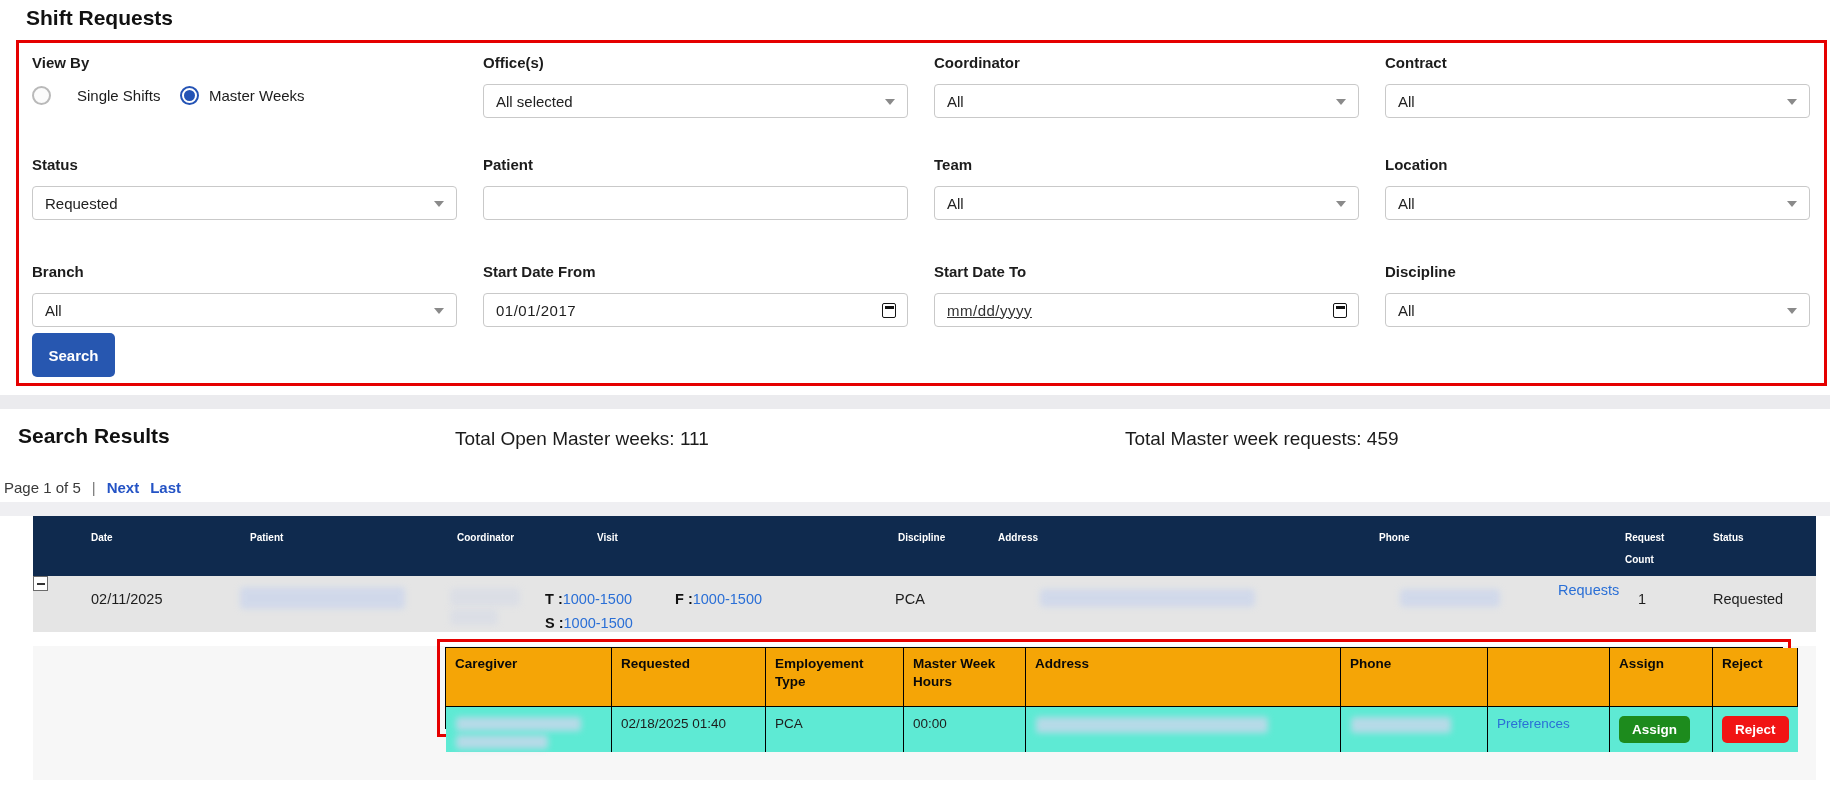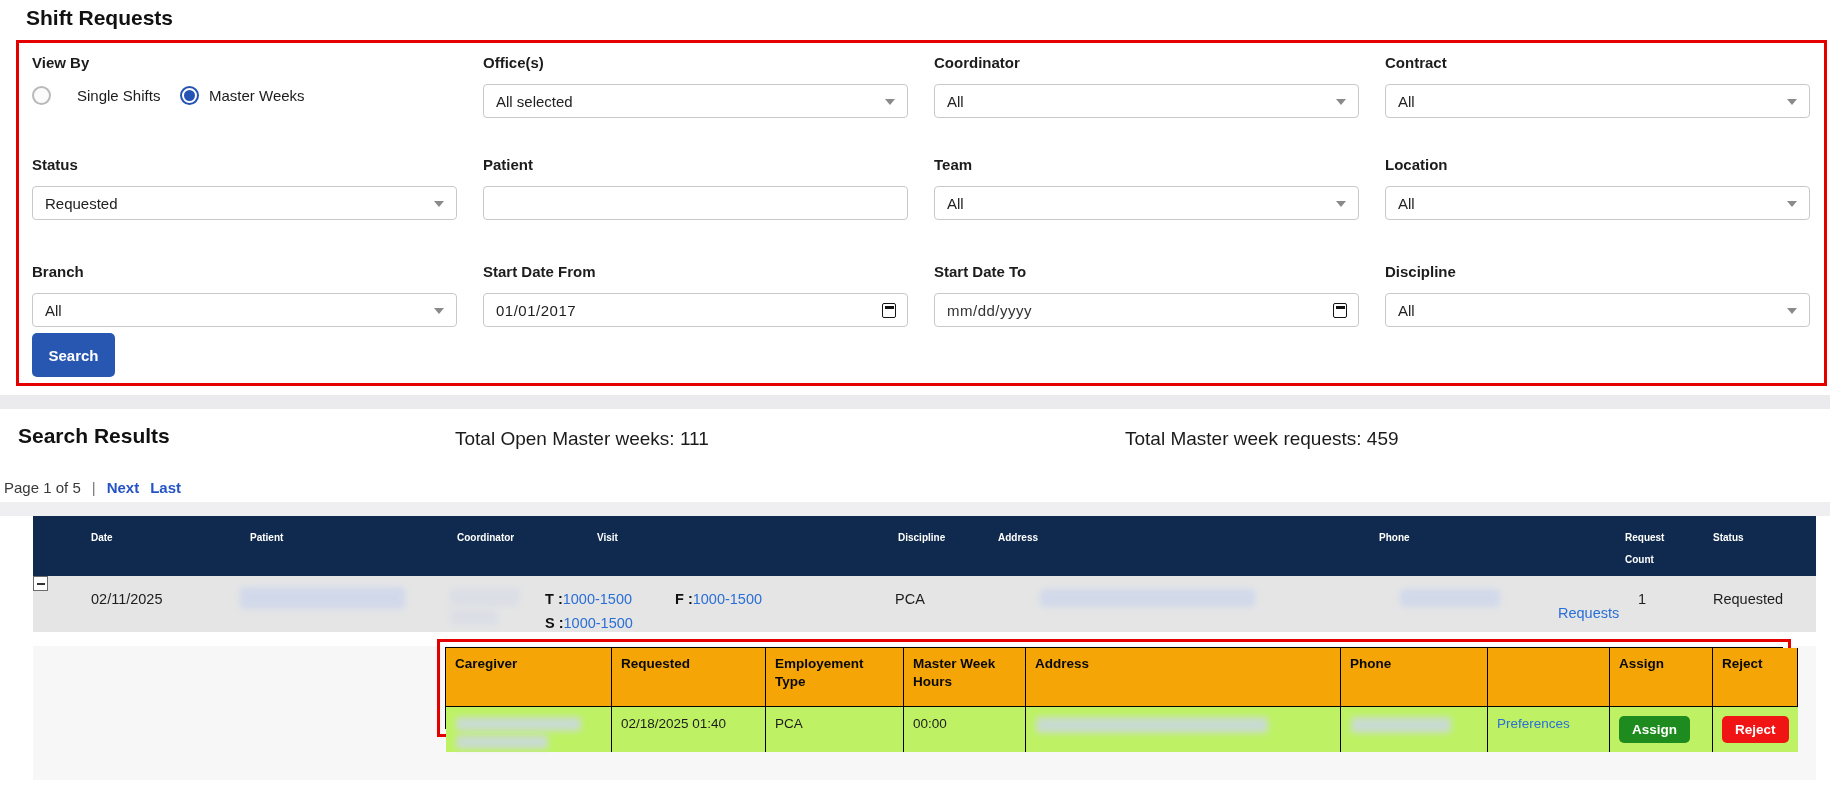--- a/index.html
+++ b/index.html
@@ -59,21 +59,21 @@
   .blur.gray { background:#d9dde6; }
 
   
   .childrow { left:33px; top:646px; width:1783px; height:134px; background:#f7f7f7; }
   .redbox { left:437px; top:639px; width:1354px; height:98px; border:3px solid #e50000; padding:5px; }
   .ntable { width:100%; height:100%; display:grid; border:1.5px solid #000;
             grid-template-columns:166px 154px 138px 122px 315px 147px 122px 103px auto;
             grid-template-rows:58px auto; }
   .nh { background:#f5a506; border-right:1px solid #000; padding:7px 9px;
         font-size:13.5px; font-weight:700; color:#0a0a0a; line-height:18px; }
-  .nc { background:#bef264; border-right:1px solid #000; border-top:1px solid #000;
+  .nc { background:#5eead4; border-right:1px solid #000; border-top:1px solid #000;
         padding:9px 9px; font-size:13.5px; color:#1d1d1d; position:relative; }
   .nh:last-child, .nc:last-child { border-right:none; }
   .nlink { color:#2a6fd6; font-size:13.5px; text-decoration:none; cursor:pointer; }
   .btn { display:inline-block; border:none; border-radius:5px; color:#fff; font-weight:700;
          font-size:13.5px; padding:6px 13px; cursor:pointer; font-family:inherit; }
   .btn.green { background:#1d8b1d; }
   .btn.red { background:#f11414; }
 </style>
 </head>
 <body>
@@ -164,21 +164,21 @@
       <div class="fcell">
         <div class="flabel">Start Date From</div>
         <div class="ctrl">
           <span class="dateval">01/01/2017</span>
           <span class="cal"></span>
         </div>
       </div>
       <div class="fcell">
         <div class="flabel">Start Date To</div>
         <div class="ctrl">
-          <span class="dateval" style="color:#333;">mm/dd/yyyy</span>
+          <span class="dateval" style="color:#333;text-decoration:underline;">mm/dd/yyyy</span>
           <span class="cal"></span>
         </div>
       </div>
       <div class="fcell">
         <div class="flabel">Discipline</div>
         <div class="ctrl">
           <span>All</span>
           <span class="caret"></span>
         </div>
       </div>
@@ -219,21 +219,21 @@
     <span class="cell" style="left:58px;top:15px;">02/11/2025</span>
     <span class="blur" style="left:207px;top:11px;width:165px;height:22px;"></span>
     <span class="blur gray" style="left:417px;top:12px;width:70px;height:18px;"></span>
     <span class="blur gray" style="left:417px;top:33px;width:48px;height:16px;"></span>
     <span class="cell" style="left:512px;top:15px;"><span class="vday">T :</span><a class="vlink">1000-1500</a></span>
     <span class="cell" style="left:642px;top:15px;"><span class="vday">F :</span><a class="vlink">1000-1500</a></span>
     <span class="cell" style="left:512px;top:39px;"><span class="vday">S :</span><a class="vlink">1000-1500</a></span>
     <span class="cell" style="left:862px;top:15px;">PCA</span>
     <span class="blur" style="left:1007px;top:13px;width:215px;height:18px;"></span>
     <span class="blur" style="left:1367px;top:13px;width:100px;height:18px;"></span>
-    <a class="cell vlink" style="left:1525px;top:29px;">Requests</a>
+    <a class="cell vlink" style="left:1525px;top:6px;">Requests</a>
     <span class="cell" style="left:1605px;top:15px;">1</span>
     <span class="cell" style="left:1680px;top:15px;">Requested</span>
   </div>
 
   <div class="abs childrow"></div>
 
   <div class="abs redbox">
     <div class="ntable">
       <div class="nh">Caregiver</div>
       <div class="nh">Requested</div>

